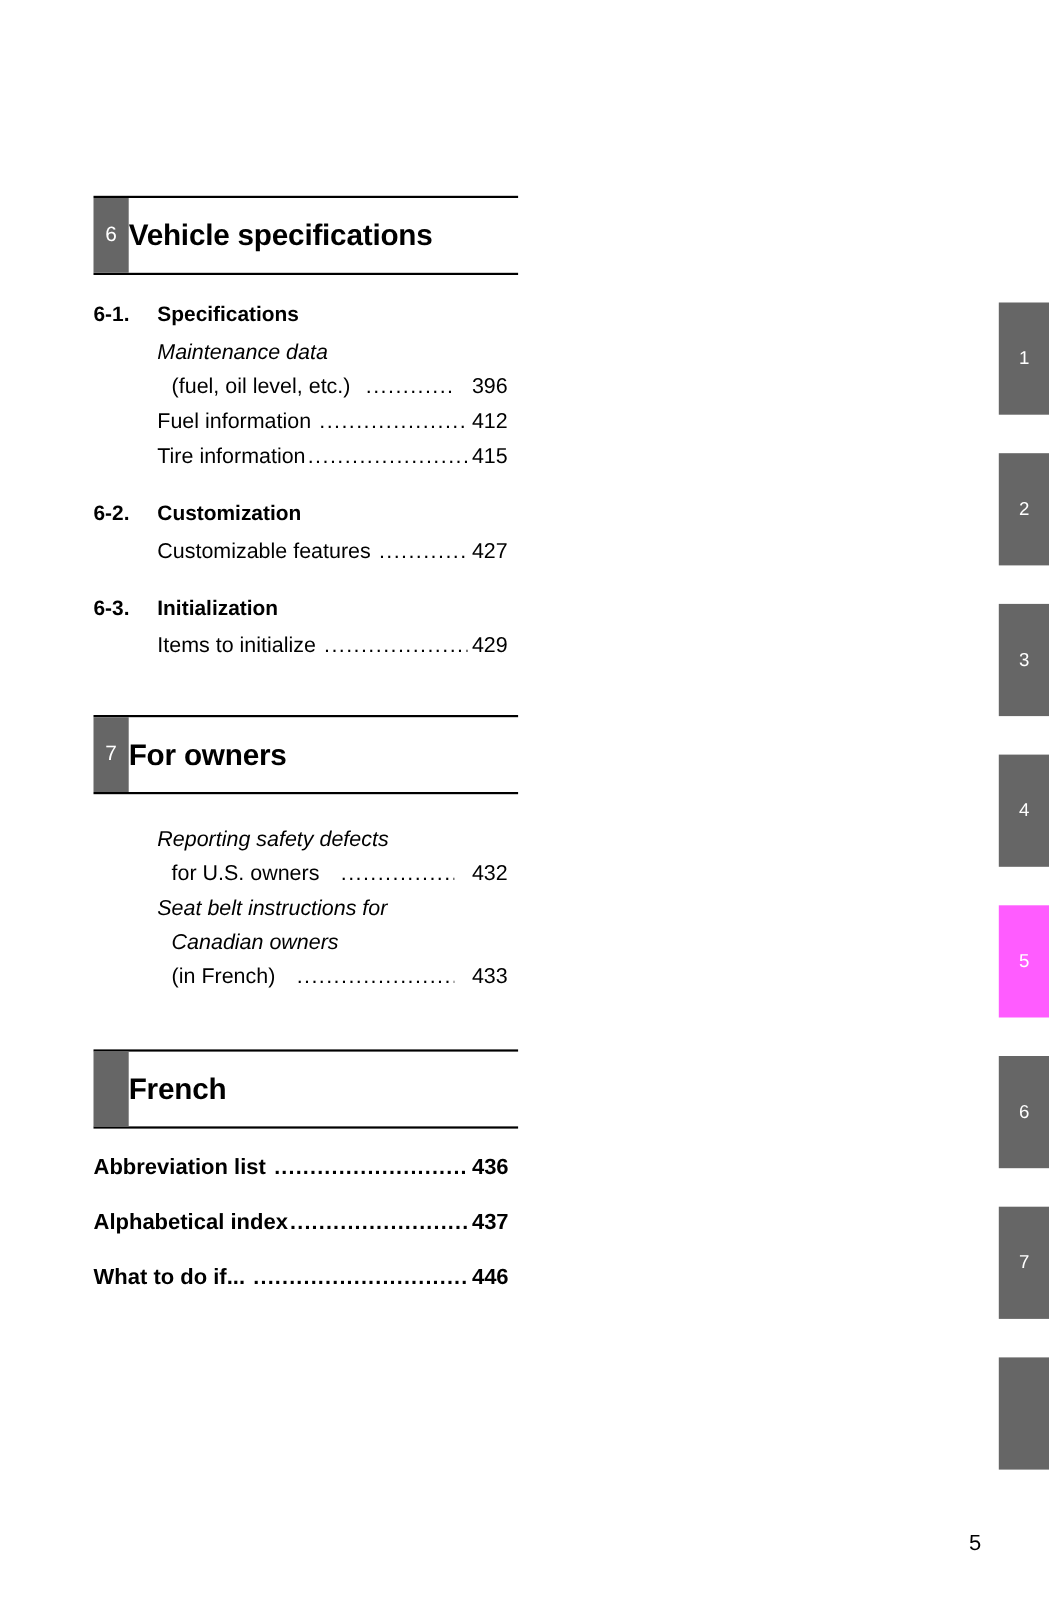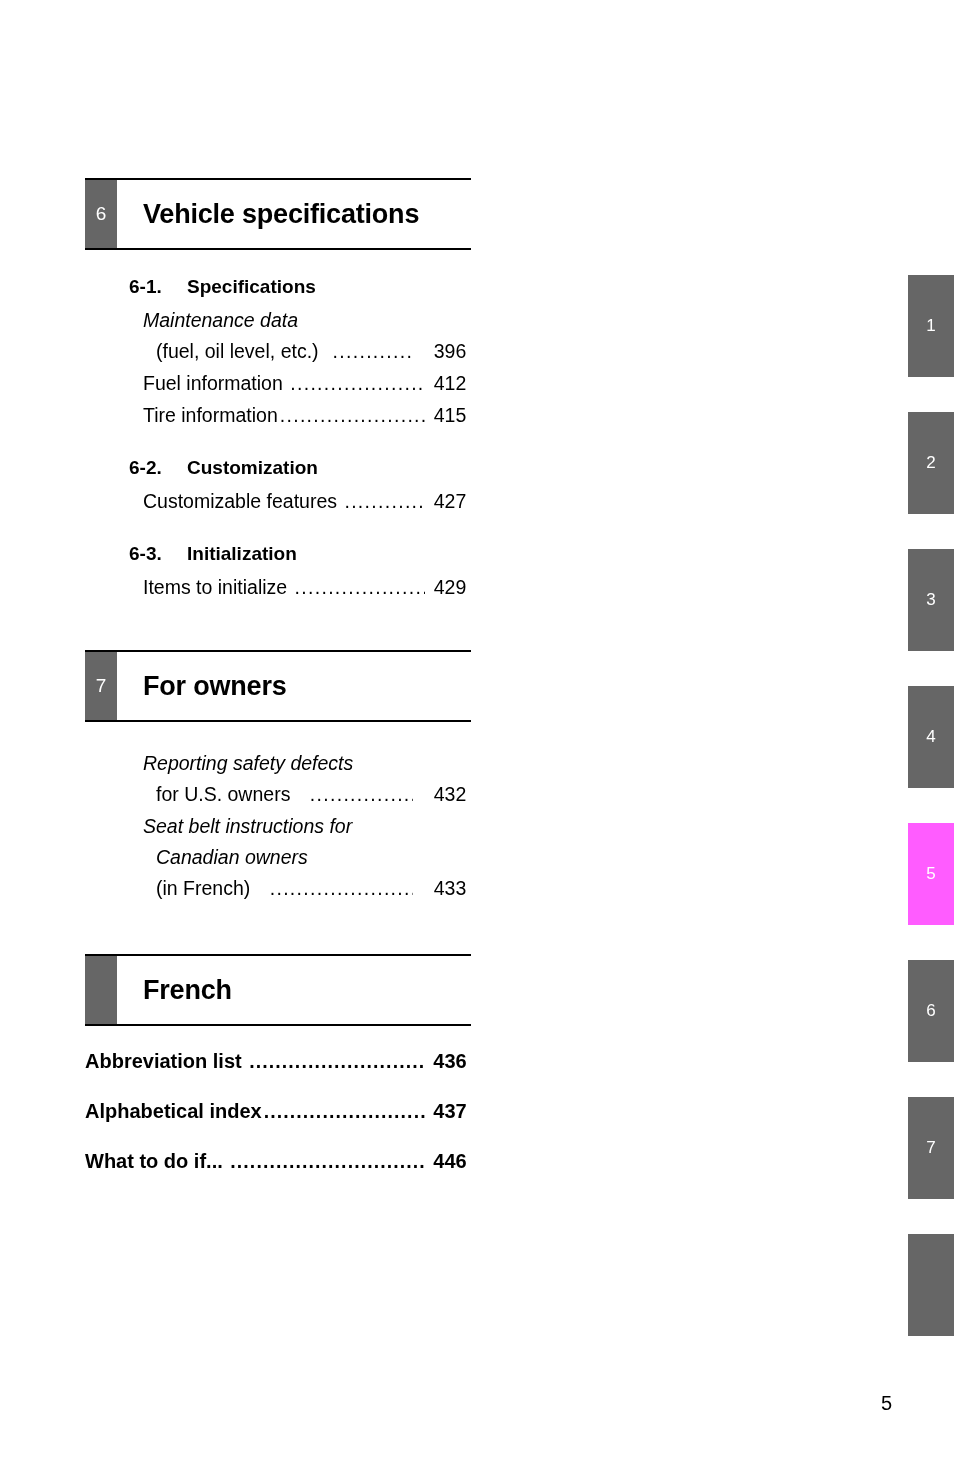--- a/index.html
+++ b/index.html
@@ -49,35 +49,33 @@
     display: flex;
     align-items: center;
     justify-content: center;
     flex: none;
     font-family: "Liberation Sans", sans-serif;
   }
   .chapter-title {
     flex: 1;
     display: flex;
     align-items: center;
-    padding-left: 26px;
     font-size: 27px;
     font-weight: bold;
     letter-spacing: -0.2px;
   }
 
   
   .section-group { margin-top: 26px; }
 
   .section-head {
     display: flex;
     font-size: 19px;
     font-weight: bold;
     margin-bottom: 7px;
-    margin-left: 44px;
   }
   .section-head .sec-num {
     width: 58px;
     flex: none;
   }
   .section-head .sec-label { flex: 1; }
 
   
   .toc-list {
     margin: 0;
@@ -107,21 +105,21 @@
     overflow: hidden;
     white-space: nowrap;
     margin: 0 0px 0 2px;
     letter-spacing: 1.3px;
     font-size: 19.5px;
     color: #000;
     min-width: 10px;
   }
   .pagenum {
     flex: none;
-    text-align: center;
+    text-align: left;
     min-width: 42px;
     padding-left: 4px;
   }
 
   
   .entry-multiline { display: block; }
   .entry-multiline .pre-line {
     display: block;
     white-space: pre;
     font-style: italic;

